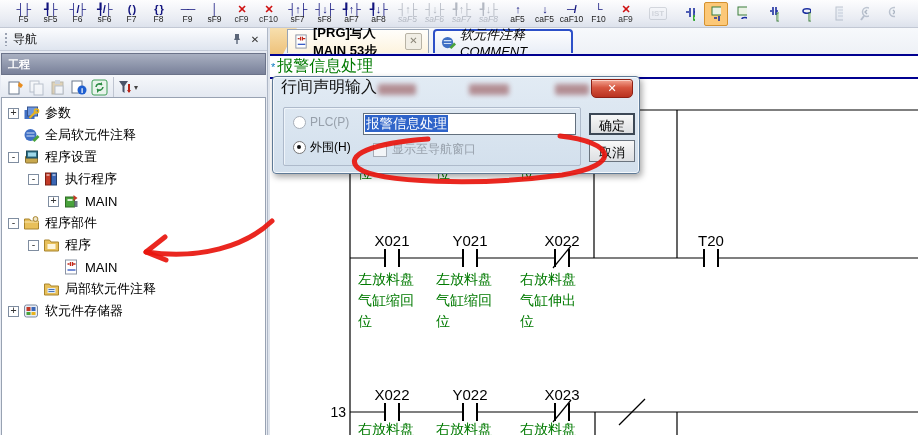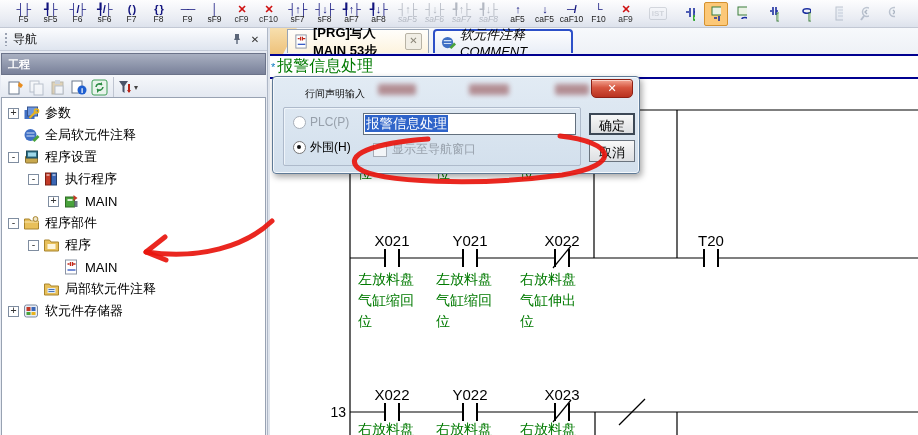--- a/index.html
+++ b/index.html
@@ -73,21 +73,21 @@
   .lline{stroke:#000;stroke-width:1.2;fill:none;}
   .cbar{stroke:#000;stroke-width:2;fill:none;}
   .dev-label{font-size:15px;fill:#000;text-anchor:middle;font-family:"Liberation Sans",sans-serif;}
   .cmt{font-size:14px;fill:#007a00;font-family:"Liberation Sans",sans-serif;}
   .stepnum{font-size:14px;fill:#000;text-anchor:end;}
 
   
   .dialog{position:absolute;left:2px;top:22px;width:366px;height:96px;border:1px solid #5f7a96;border-radius:4px;
     background:linear-gradient(#e2ebf4,#d2dfec);box-shadow:inset 0 0 0 1px #f4f8fc,2px 3px 6px rgba(0,0,0,.35);z-index:5;}
   .dlg-title{position:relative;height:22px;overflow:visible;}
-  .dlg-title .t{position:absolute;left:8px;top:10px;font-size:10px;color:#111;margin-left:24px;}
+  .dlg-title .t{position:absolute;left:8px;top:0;font-size:16px;color:#111;}
   .blur-blob{position:absolute;top:7px;height:11px;background:#7d2020;opacity:.45;filter:blur(2.5px);border-radius:2px;}
   .dlg-close{position:absolute;right:6px;top:2px;width:40px;height:17px;border-radius:0 3px 5px 5px;
     background:linear-gradient(#f3a593,#d6553f 45%,#b93220);border:1px solid #8e2015;box-shadow:inset 0 1px 0 #fbd0c5;
     color:#fff;font-size:11px;font-weight:bold;text-align:center;line-height:16px;}
   .groupbox{position:absolute;left:10px;top:30px;width:296px;height:57px;border:1px solid #aebacb;border-radius:2px;
     box-shadow:inset 1px 1px 0 #eef4fa;}
   .radio{position:absolute;display:flex;align-items:center;font-size:12px;}
   .radio .c{width:11px;height:11px;border:1px solid #777;border-radius:50%;background:#fff;margin-right:4px;position:relative;}
   .radio.sel .c:after{content:"";position:absolute;left:2.5px;top:2.5px;width:4px;height:4px;border-radius:50%;background:#111;}
   .radio.dis{color:#97a0ab;} .radio.dis .c{border-color:#a7aeb8;}

